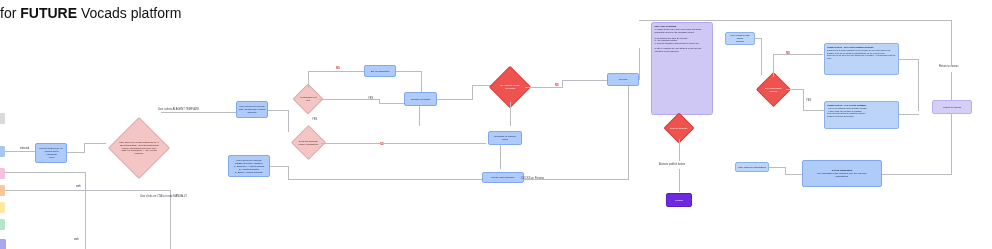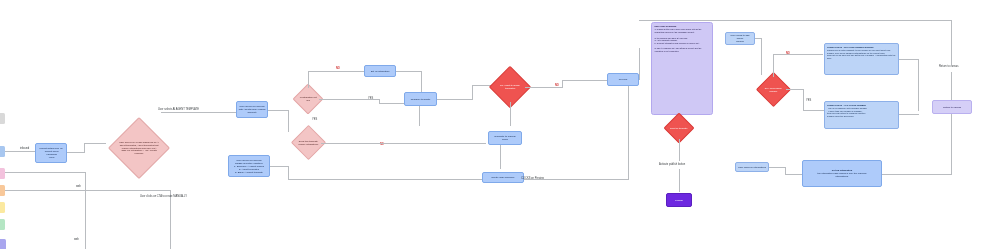--- a/index.html
+++ b/index.html
@@ -47,20 +47,21 @@
   .bigcall .ttl{font-weight:bold;display:block;margin-bottom:.8px;}
   .bigcall .bd{display:block;white-space:pre-line;}
 
   .sidechip{position:absolute;width:9px;height:11px;border-radius:1.5px;}
 </style>
 </head>
 <body>
 
 <div id="canvas">
 
+  <div class="title"><span>for </span><b>FUTURE</b><span> Vocads platform</span></div>
 
   <div class="sidechip" style="left:-4px;top:113px;background:#d9d9d9;"></div>
   <div class="sidechip" style="left:-4px;top:146px;background:#a8c7f0;"></div>
   <div class="sidechip" style="left:-4px;top:168px;background:#f3c2dd;"></div>
   <div class="sidechip" style="left:-4px;top:185px;background:#f8c89a;"></div>
   <div class="sidechip" style="left:-4px;top:202px;background:#fbe9a0;"></div>
   <div class="sidechip" style="left:-4px;top:219px;background:#b5e6c4;"></div>
   <div class="sidechip" style="left:-3px;top:239px;background:#a9a6ee;"></div>
 
   <div class="edge h" style="left:5px;top:151px;width:30px;"></div>

